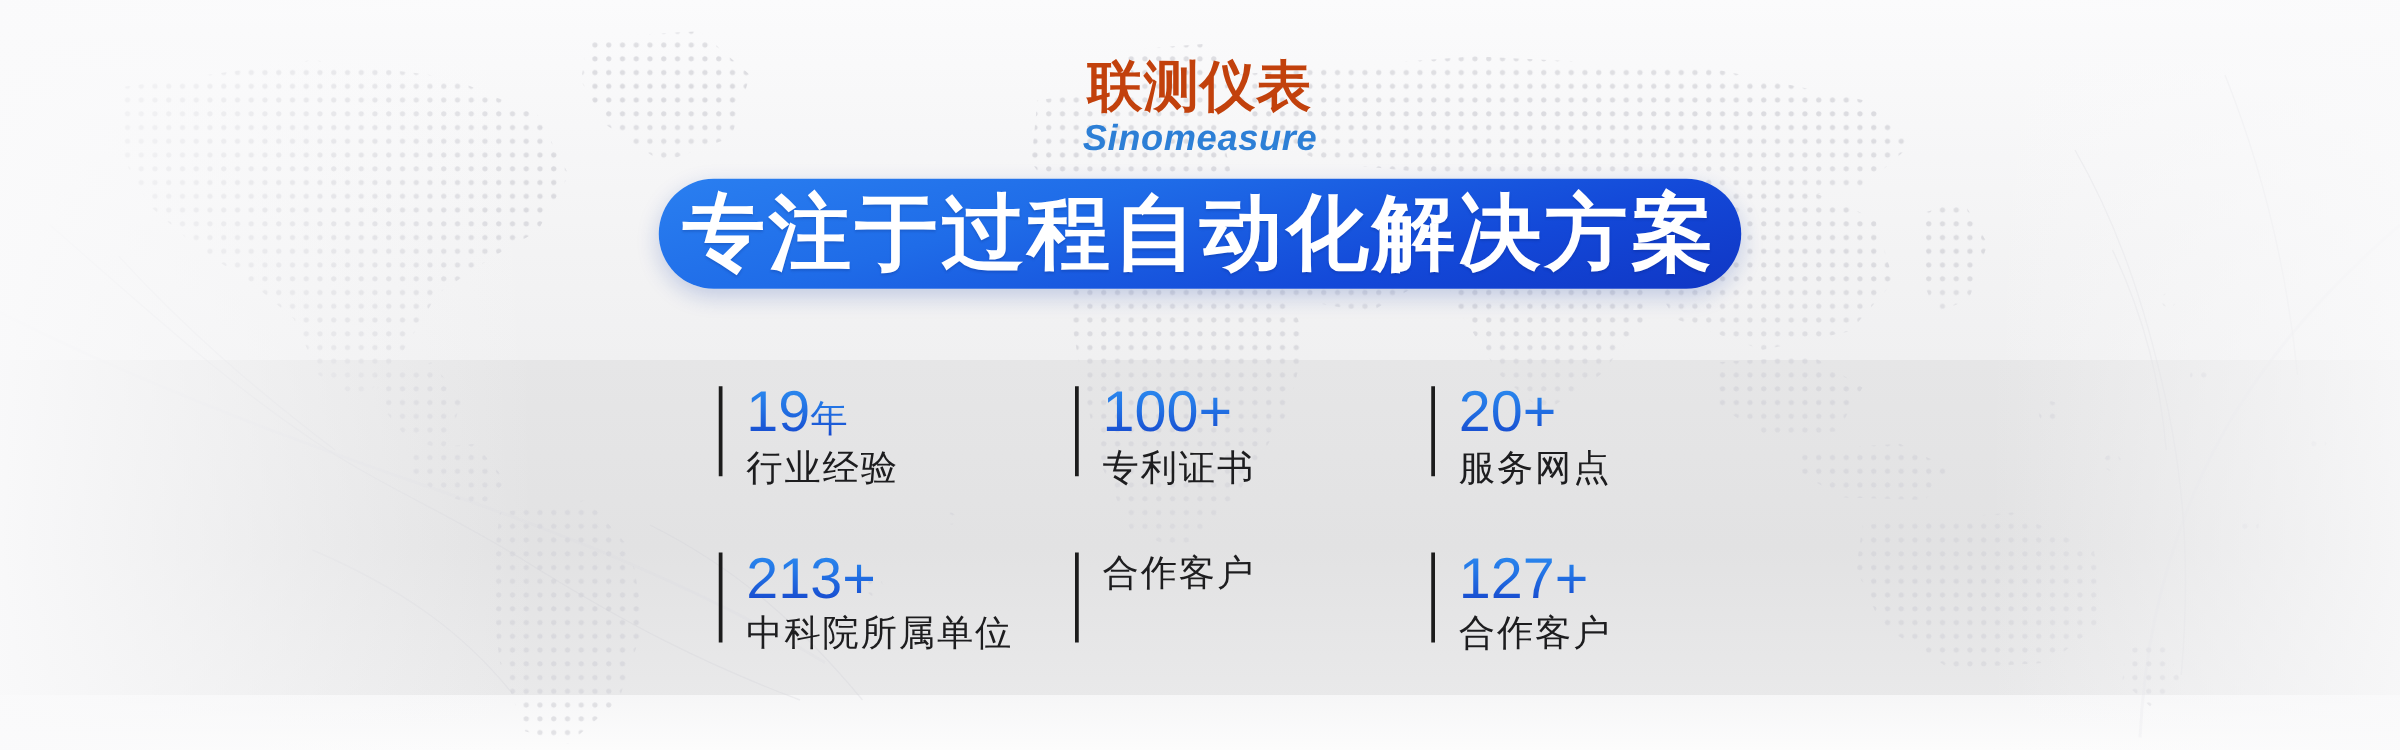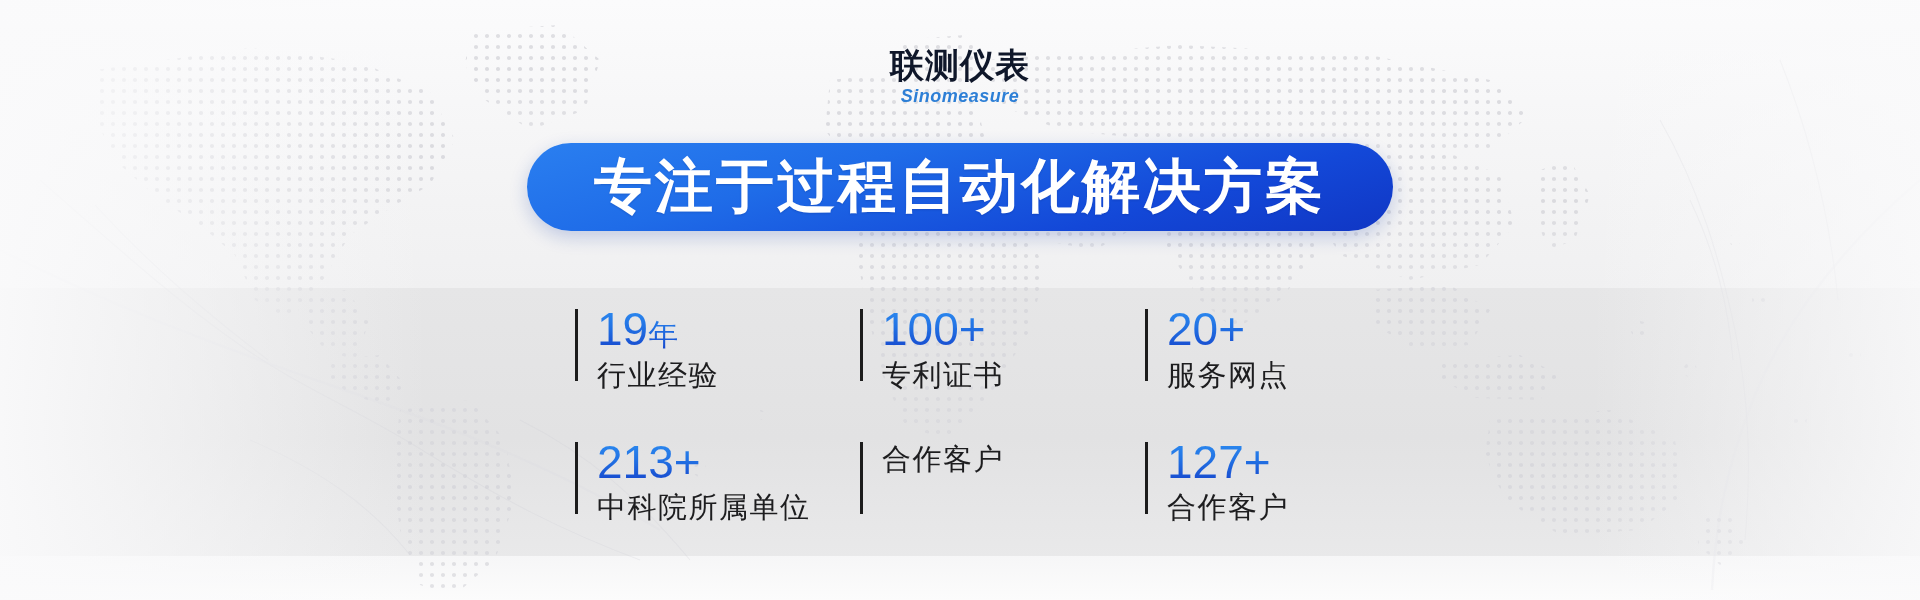--- a/index.html
+++ b/index.html
@@ -67,48 +67,48 @@
   }
 
   
   .logo {
     position:absolute; left:0; top:48px; width:1920px;
     text-align:center;
     line-height:1;
   }
   .logo-cn {
     font-family:"Liberation Sans","DejaVu Sans",sans-serif;
-    font-size:34px; font-weight:bold;
-    color:#0f172a;
+    font-size:44px; font-weight:bold;
+    color:#c2410c;
     letter-spacing:1px;
     display:block;
   }
   .logo-en {
     font-family:"Liberation Sans","DejaVu Sans",sans-serif;
-    font-size:18px; font-weight:bold; font-style:italic;
+    font-size:29px; font-weight:bold; font-style:italic;
     color:#2d7fd6;
     letter-spacing:.5px;
     display:block;
     margin-top:5px;
   }
 
   
   .title-pill {
     position:absolute;
     left:527px; top:143px;
     width:866px; height:88px;
     border-radius:44px;
     background:linear-gradient(165deg,#2a7ff0 0%, #1f6ce8 34%, #1348d8 72%, #1036c4 100%);
     box-shadow:0 6px 18px rgba(20,60,170,.22);
     display:flex; align-items:center; justify-content:center;
   }
   .title-text {
     color:#ffffff;
     font-family:"Liberation Sans","DejaVu Sans",sans-serif;
-    font-size:58px;
+    font-size:66px;
     font-weight:bold;
     letter-spacing:3px;
     white-space:nowrap;
     text-shadow:0 1px 2px rgba(0,20,90,.18);
   }
 
   
   .stats {
     position:absolute;
     left:575px; top:305px;

